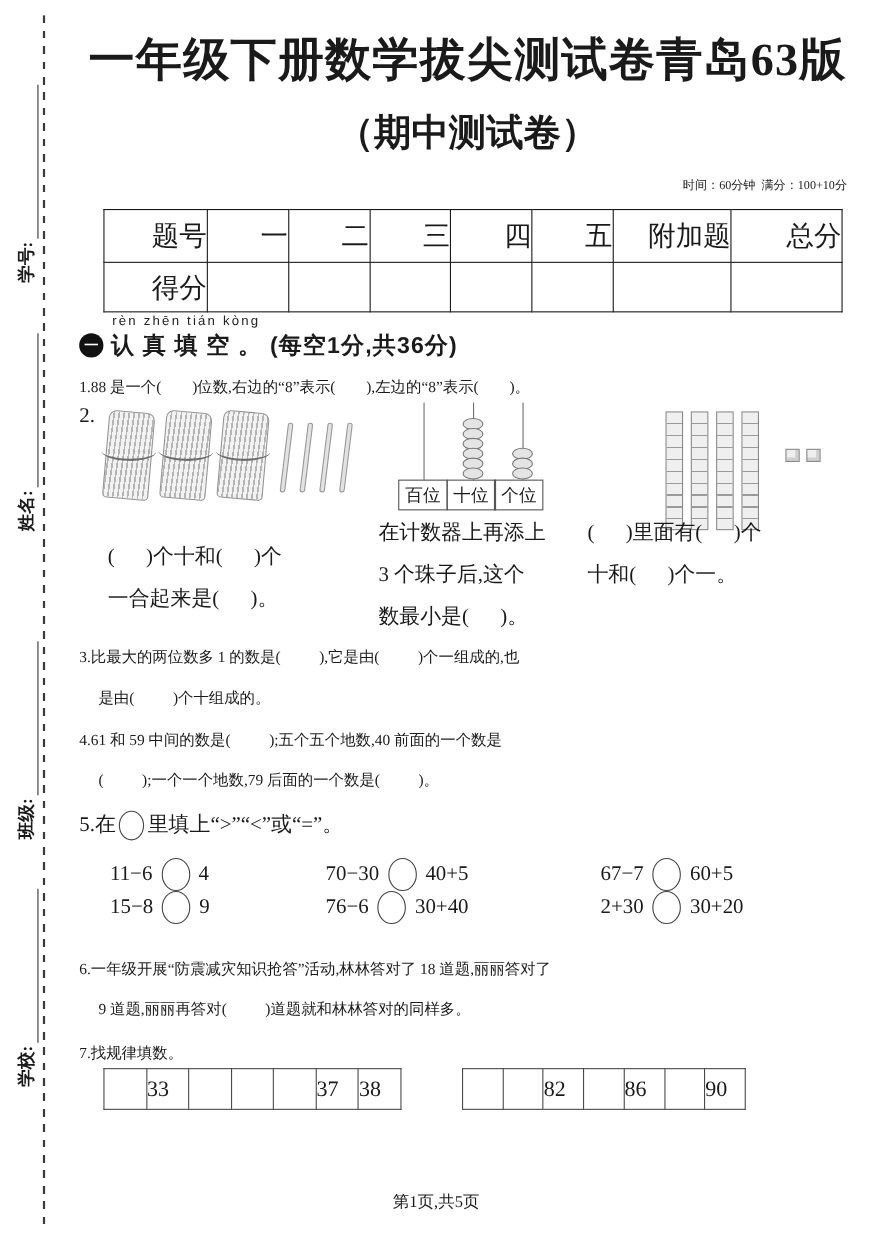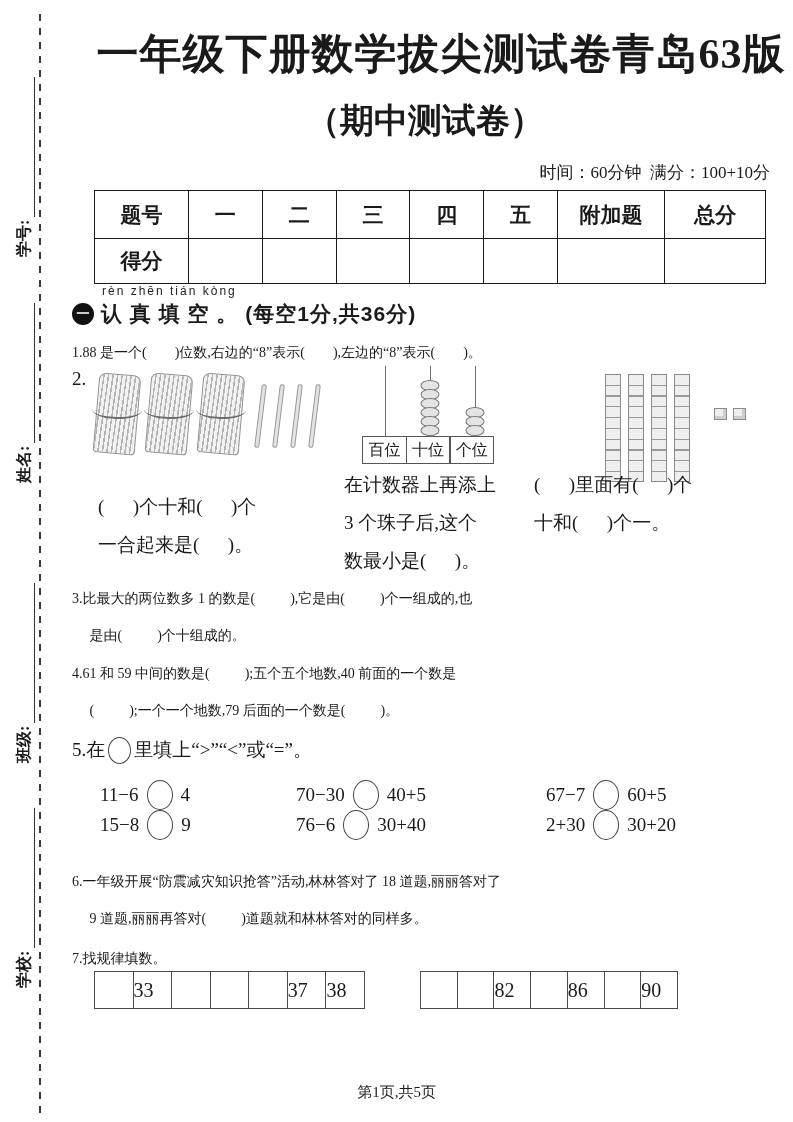--- a/index.html
+++ b/index.html
@@ -16,37 +16,37 @@
   }
   .side-item {
     position:absolute; left:-66px; width:180px; height:22px;
     transform:rotate(-90deg); display:flex; align-items:flex-end;
     font-size:16px; font-weight:bold; white-space:nowrap;
   }
   .side-item .blank { flex:1; border-bottom:1.5px solid #333; height:14px; margin-left:3px; }
   
   .main { position:absolute; left:72px; top:0; width:706px; height:1122px; }
   .title {
-    position:absolute; top:26px; left:16px; width:100%; text-align:center;
+    position:absolute; top:26px; left:0; width:100%; text-align:center;
     font-size:42px; font-weight:bold; letter-spacing:1px; white-space:nowrap;
   }
   .subtitle {
     position:absolute; top:98px; left:0; width:100%; text-align:center;
     font-size:34px; font-weight:bold;
   }
-  .meta { position:absolute; top:161px; right:8px; font-size:17px; white-space:pre; }
+  .meta { position:absolute; top:161px; right:8px; font-size:11px; white-space:pre; }
   
   .score-table {
     position:absolute; top:190px; left:22px; width:672px;
     border-collapse:collapse; table-layout:fixed;
   }
   .score-table td {
-    border:1.6px solid #1a1a1a; text-align:center; vertical-align:middle;
+    border:1.6px solid #1a1a1a; text-align:right; vertical-align:middle;
     font-family:"Liberation Sans","DejaVu Sans",sans-serif;
-    font-size:21px; font-weight:bold;
+    font-size:25px; font-weight:normal;
   }
   .score-table tr:first-child td { height:48px; }
   .score-table tr:last-child td  { height:45px; }
   
   .pinyin {
     position:absolute; top:284px; left:30px;
     font-family:"Liberation Sans","DejaVu Sans",sans-serif;
     font-size:12px; letter-spacing:2px; color:#222;
   }
   .sec-line { position:absolute; top:300px; left:0; display:flex; align-items:center; gap:7px; }

